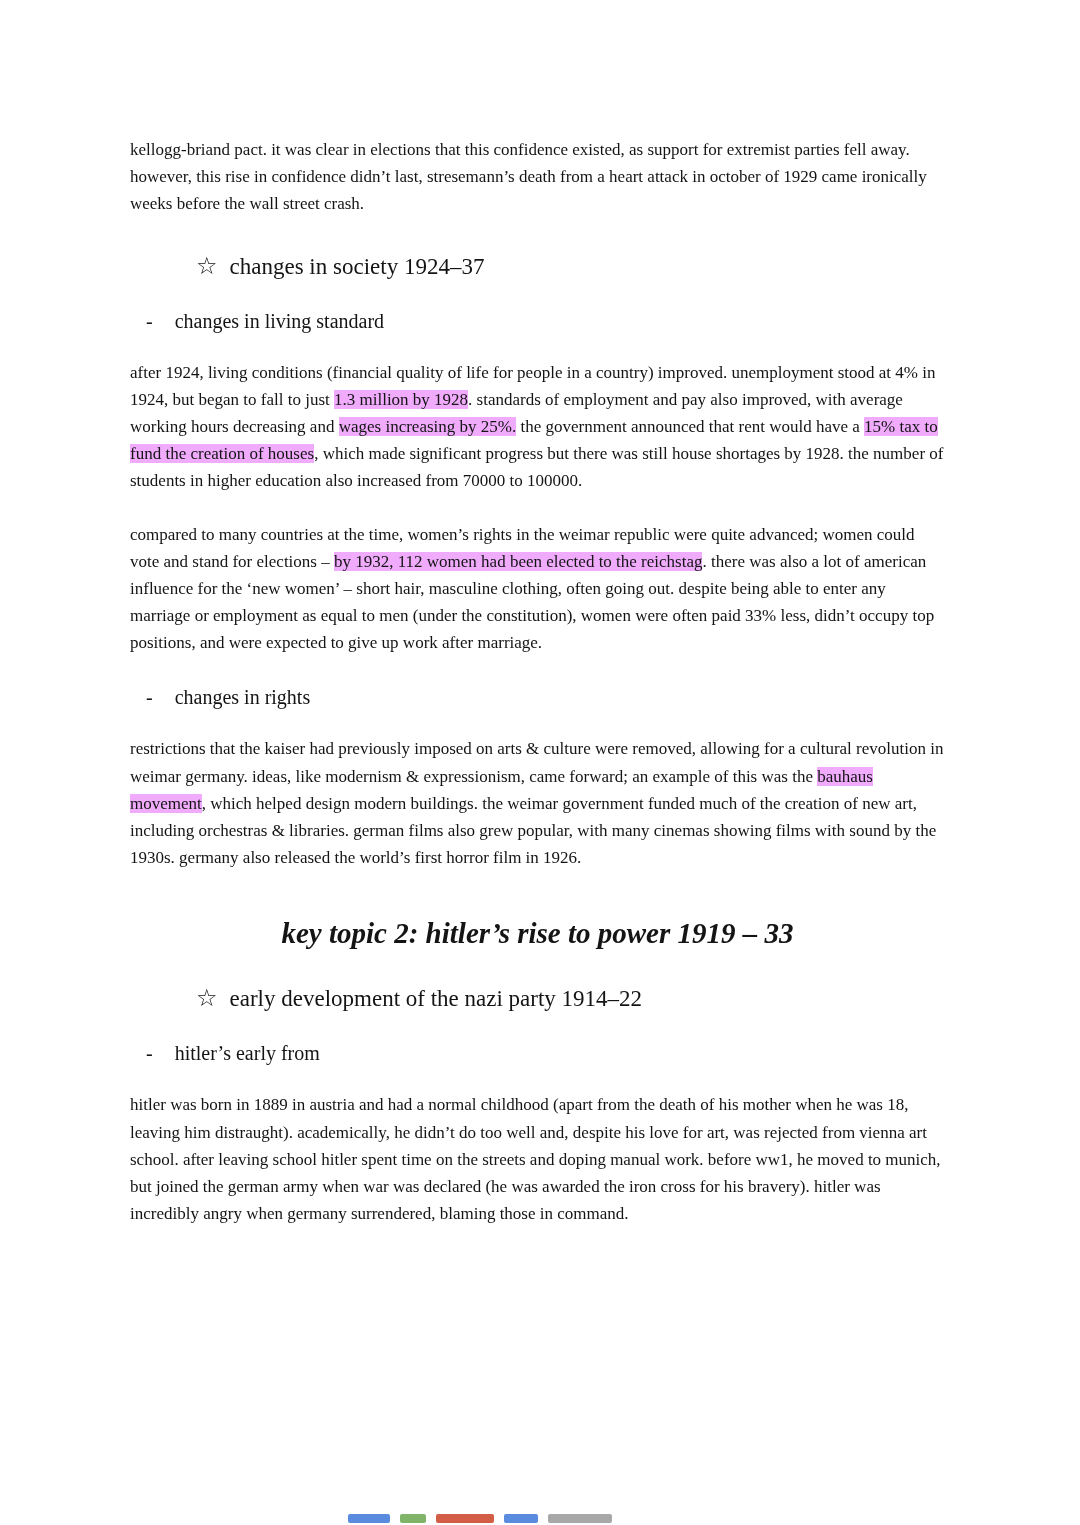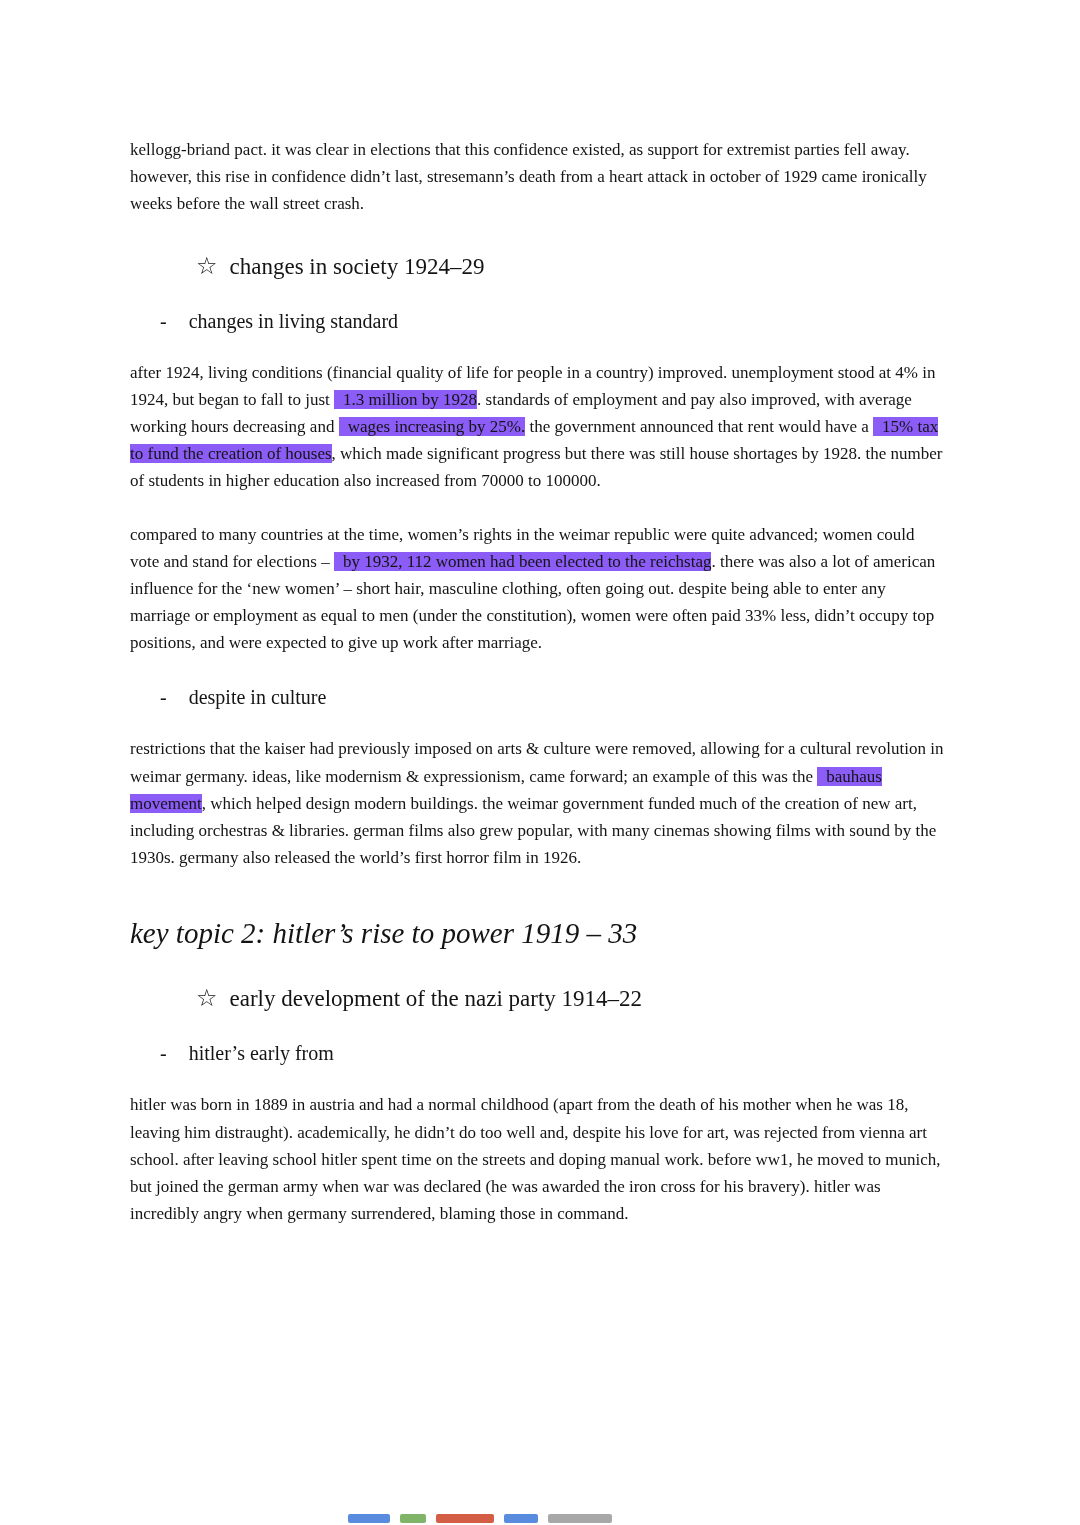--- a/index.html
+++ b/index.html
@@ -22,49 +22,49 @@
     font-size: 17px;
     line-height: 1.6;
     margin: 26px 0 0 0;
     max-width: 818px;
     text-align: left;
   }
   p.body:first-child {
     margin-top: 0;
   }
   .hl {
-    background: #8b5cf6;
-    padding-left: 9px;
+    background: #f0abfc;
   }
   h2.star-heading {
     font-size: 23px;
     font-weight: 400;
     margin: 34px 0 0 66px;
     max-width: 750px;
   }
   h2.star-heading .star {
     margin-right: 12px;
     font-size: 24px;
   }
   h3.dash-heading {
     font-size: 20px;
     font-weight: 400;
-    margin: 30px 0 0 30px;
+    margin: 30px 0 0 16px;
     max-width: 780px;
   }
   h3.dash-heading .dash {
     display: inline-block;
     margin-right: 22px;
   }
   h1.key-topic {
     font-size: 29px;
     font-style: italic;
-    font-weight: 400;
+    font-weight: 700;
     margin: 46px 0 0 0;
     max-width: 818px;
+    text-align: center;
   }
   .clipped-footer {
     position: absolute;
     left: 348px;
     top: 1514px;
     height: 11px;
     display: flex;
     gap: 10px;
     align-items: flex-start;
     overflow: hidden;
@@ -77,34 +77,34 @@
   }
 </style>
 </head>
 <body>
 
 <div class="page">
 
   <p class="body">kellogg-briand pact. it was clear in elections that this confidence existed, as support for extremist parties fell away. however, this rise in confidence didn’t last, stresemann’s death from a heart attack in october of 1929 came ironically weeks before the wall street crash.</p>
 
   <h2 class="star-heading">
-    <span class="star">☆</span><span>changes in society 1924–29</span>
+    <span class="star">☆</span><span>changes in society 1924–37</span>
   </h2>
 
   <h3 class="dash-heading">
     <span class="dash">-</span><span>changes in living standard</span>
   </h3>
 
   <p class="body"><span>after 1924, living conditions (financial quality of life for people in a country) improved. unemployment stood at 4% in 1924, but began to fall to just </span><span class="hl">1.3 million by 1928</span><span>. standards of employment and pay also improved, with average working hours decreasing and </span><span class="hl">wages increasing by 25%.</span><span> the government announced that rent would have a </span><span class="hl">15% tax to fund the creation of houses</span><span>, which made significant progress but there was still house shortages by 1928. the number of students in higher education also increased from 70000 to 100000.</span></p>
 
 
   <p class="body"><span>compared to many countries at the time, women’s rights in the weimar republic were quite advanced; women could vote and stand for elections – </span><span class="hl">by 1932, 112 women had been elected to the reichstag</span><span>. there was also a lot of american influence for the ‘new women’ – short hair, masculine clothing, often going out. despite being able to enter any marriage or employment as equal to men (under the constitution), women were often paid 33% less, didn’t occupy top positions, and were expected to give up work after marriage.</span></p>
 
   <h3 class="dash-heading">
-    <span class="dash">-</span><span>despite in culture</span>
+    <span class="dash">-</span><span>changes in rights</span>
   </h3>
 
   <p class="body"><span>restrictions that the kaiser had previously imposed on arts &amp; culture were removed, allowing for a cultural revolution in weimar germany. ideas, like modernism &amp; expressionism, came forward; an example of this was the </span><span class="hl">bauhaus movement</span><span>, which helped design modern buildings. the weimar government funded much of the creation of new art, including orchestras &amp; libraries. german films also grew popular, with many cinemas showing films with sound by the 1930s. germany also released the world’s first horror film in 1926.</span></p>
 
   <h1 class="key-topic">key topic 2: hitler’s rise to power 1919 – 33</h1>
 
   <h2 class="star-heading">
     <span class="star">☆</span><span>early development of the nazi party 1914–22</span>
   </h2>
 

